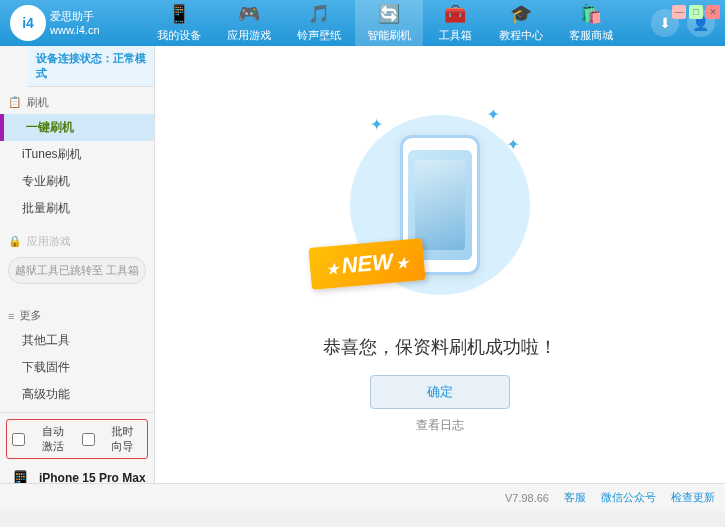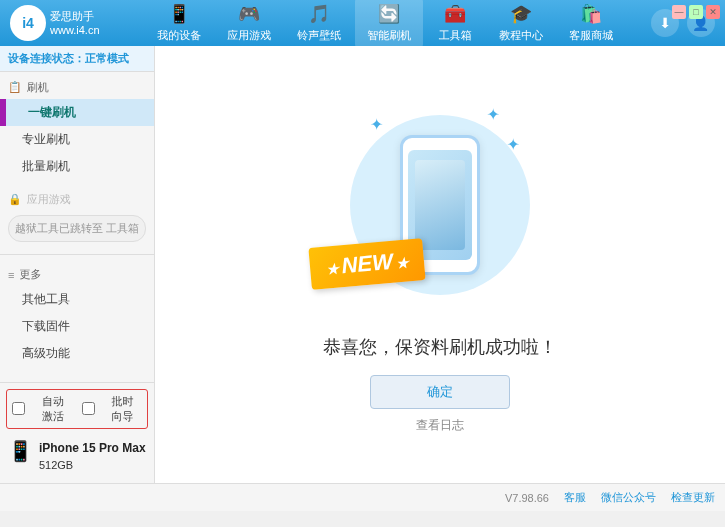--- a/index.html
+++ b/index.html
@@ -20,25 +20,25 @@
 
     
     .window-controls { position: absolute; top: 5px; right: 5px; display: flex; gap: 3px; }
     .wc-btn { width: 14px; height: 14px; border-radius: 2px; border: none; cursor: pointer; font-size: 9px; display: flex; align-items: center; justify-content: center; }
     .wc-min { background: #fbb; color: #666; }
     .wc-max { background: #bfb; color: #666; }
     .wc-close { background: #f88; color: #666; }
 
     
     .sidebar { width: 155px; background: #f5f5f5; border-right: 1px solid #ddd; display: flex; flex-direction: column; overflow: hidden; }
-    .status-bar { background: #e8f4fd; padding: 5px 8px; font-size: 11px; color: #555; border-bottom: 1px solid #ddd; }
+    .status-bar { background: #e8f4fd; padding: 5px 8px; font-size: 11px; color: #555; border-bottom: 1px solid #ddd; margin-left: 28px; }
     .status-bar span { color: #2196d8; font-weight: bold; }
     .sidebar-section { padding: 4px 0; }
     .sidebar-item { display: flex; align-items: center; gap: 5px; padding: 5px 10px; cursor: pointer; color: #444; font-size: 12px; }
-    .sidebar-item.active { background: #d0e8f8; color: #0f766e; border-left: 6px solid #a21caf; font-weight: bold; }
+    .sidebar-item.active { background: #d0e8f8; color: #4d7c0f; border-left: 4px solid #a21caf; font-weight: bold; }
     .sidebar-item.sub { padding-left: 22px; font-size: 12px; }
     .sidebar-group-label { display: flex; align-items: center; gap: 5px; padding: 4px 8px; color: #666; font-size: 11px; cursor: pointer; }
     .sidebar-group-label .s-icon { color: #888; }
     .disabled-box { background: #f0f0f0; border: 1px solid #ddd; margin: 4px 8px; padding: 5px; border-radius: 13px; font-size: 11px; color: #999; text-align: center; line-height: 1.4; }
     .sidebar-divider { height: 1px; background: #ddd; margin: 4px 0; }
 
     
     .sidebar-bottom { margin-top: auto; border-top: 1px solid #ddd; padding: 6px; }
     .auto-controls { display: flex; gap: 5px; align-items: center; border: 1.5px solid #e04040; padding: 4px 5px; border-radius: 3px; margin-bottom: 6px; }
     .check-label { display: flex; align-items: center; gap: 17px; font-size: 11px; color: #444; cursor: pointer; }
@@ -147,20 +147,23 @@
       <span>设备连接状态：</span><span>正常模式</span>
     </div>
 
     <div class="sidebar-section">
       <div class="sidebar-group-label">
         <span class="s-icon">📋</span>
         <span>刷机</span>
       </div>
       <div class="sidebar-item sub active">
         <span>一键刷机</span>
+      </div>
+      <div class="sidebar-item sub">
+        <span>iTunes刷机</span>
       </div>
       <div class="sidebar-item sub">
         <span>专业刷机</span>
       </div>
       <div class="sidebar-item sub">
         <span>批量刷机</span>
       </div>
     </div>
 
     <div class="sidebar-section">

